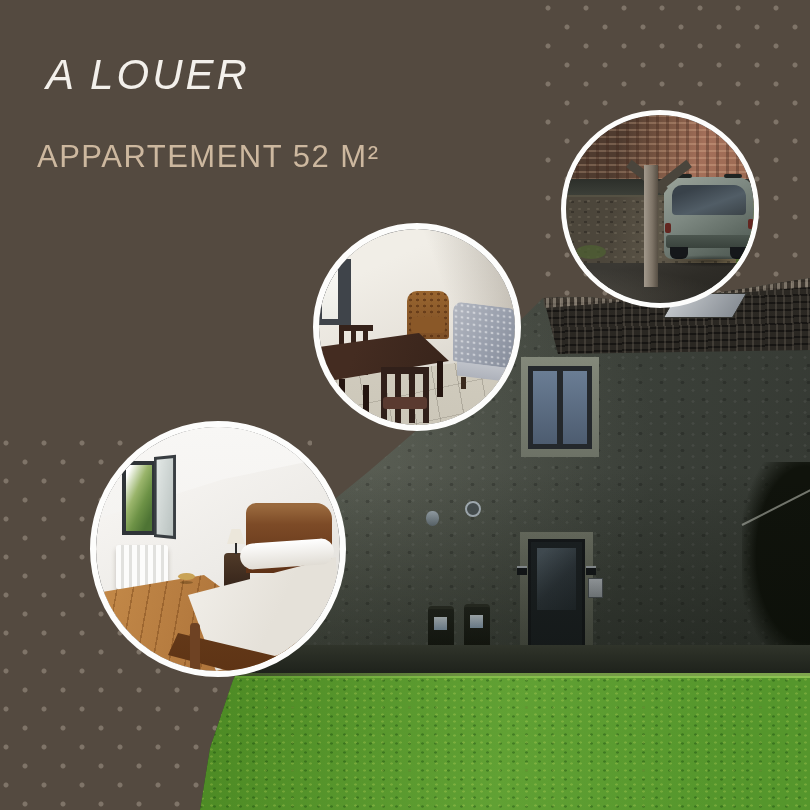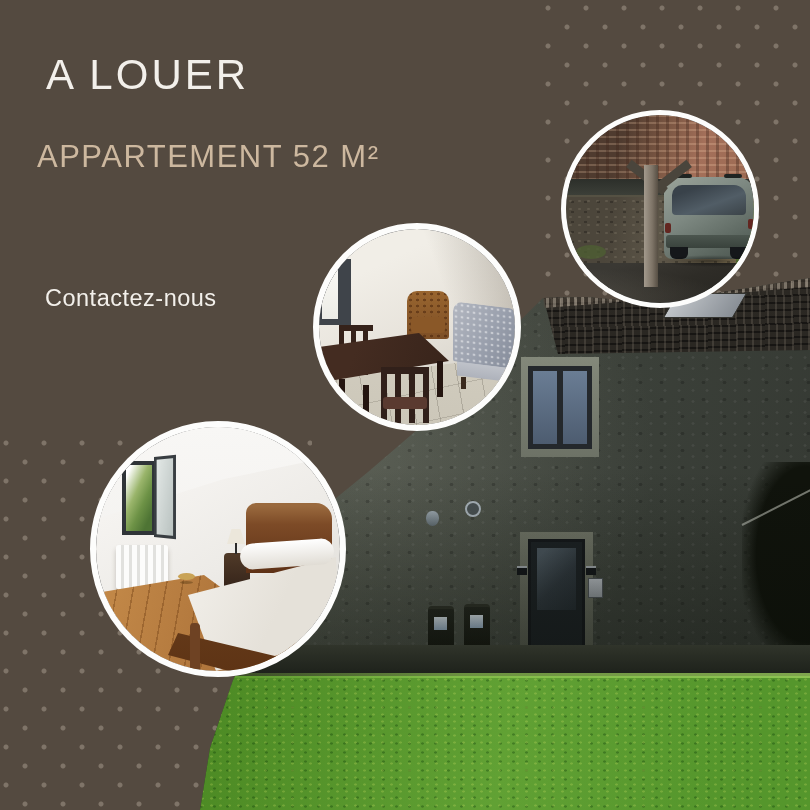--- a/index.html
+++ b/index.html
@@ -13,21 +13,21 @@
       radial-gradient(circle, rgba(224,212,196,0.30) 2px, rgba(224,212,196,0) 3px);
     background-size:38px 38px,38px 38px;
     background-position:6px 8px,25px 27px;
   }
   .dots-tr{right:0;top:0;width:268px;height:310px;}
   .dots-bl{left:0;top:435px;width:312px;height:375px;}
 
   
   .title{
     position:absolute;left:46px;top:54px;z-index:4;
-    font-size:42px;letter-spacing:3px;color:#f3f0eb;font-weight:400;line-height:1;
+    font-size:42px;letter-spacing:3px;color:#f3f0eb;font-weight:400;line-height:1;font-style:italic;
   }
   .subtitle{
     position:absolute;left:37px;top:141px;z-index:4;
     font-size:31px;letter-spacing:1.5px;color:#cdb89f;font-weight:400;line-height:1;
   }
   .contact{
     position:absolute;left:45px;top:284px;z-index:4;
     font-size:23.5px;color:#f3f0eb;font-weight:400;line-height:29px;letter-spacing:0.5px;
   }
   .contact .phone{margin-top:10px;letter-spacing:0.8px;}
@@ -352,14 +352,13 @@
     <div class="bed-mattress"></div>
     <div class="bed-pillow"></div>
     <div class="bed-footrail"></div>
     <div class="bed-post"></div>
   </div>
 </div>
 
 <div class="title">A LOUER</div>
 <div class="subtitle">APPARTEMENT 52 M²</div>
 <div class="contact">
-  <div>Contactez-nous</div>
 </div>
 
 </body></html>

